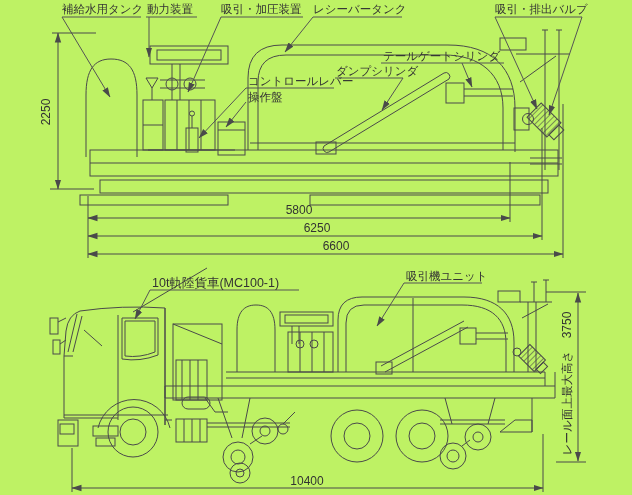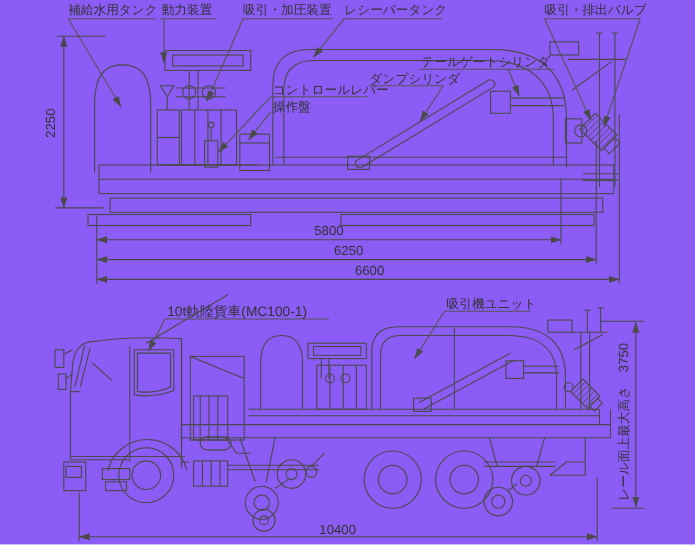--- a/index.html
+++ b/index.html
@@ -1,16 +1,16 @@
 <!DOCTYPE html>
 <html><head>
 <meta charset="utf-8">
 <style>
   html,body{margin:0;padding:0;background:#ffffff;}
-  .canvas{position:relative;width:632px;height:495px;background:#8b5cf6;overflow:hidden;
+  .canvas{position:relative;width:632px;height:495px;background:#bef264;overflow:hidden;
           font-family:"Liberation Sans", sans-serif;}
   svg text{fill:#333333;font-family:"Liberation Sans", sans-serif;}
   .lbl{font-size:11.5px;}
   .lbl-big{font-size:12.5px;}
   .dim{font-size:12px;}
 </style>
 </head>
 <body>
 
 <div class="canvas">

